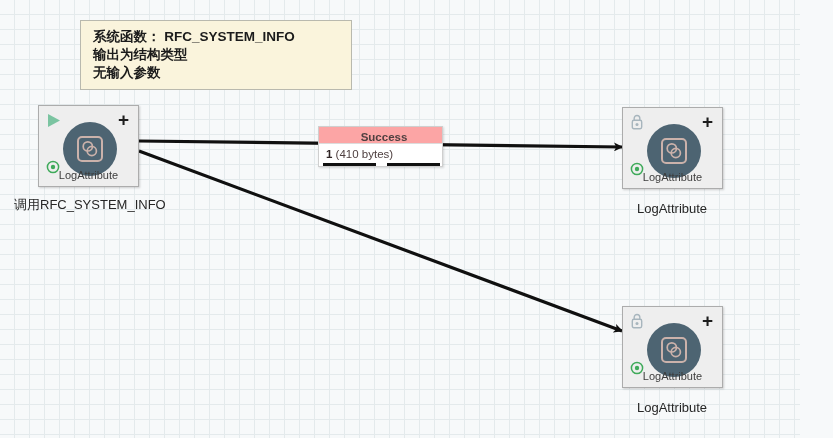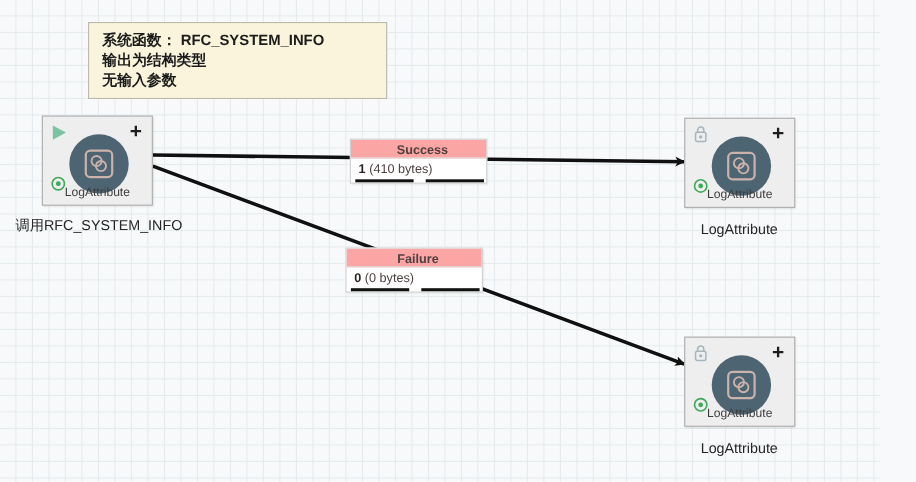--- a/index.html
+++ b/index.html
@@ -204,25 +204,14 @@
     <div class="stats">
       <b>1</b>
       <span>(410 bytes)</span>
     </div>
     <div class="bars">
       <i style="left:4px;width:53px;"></i>
       <i style="left:68px;width:53px;"></i>
     </div>
   </div>
 
-  <div class="conn" style="left:314px;top:225px;width:125px;height:41px;">
-    <div class="rel">Failure</div>
-    <div class="stats">
-      <b>0</b>
-      <span>(0 bytes)</span>
-    </div>
-    <div class="bars">
-      <i style="left:4px;width:53px;"></i>
-      <i style="left:68px;width:53px;"></i>
-    </div>
-  </div>
 
 </div>
 
 </body></html>

